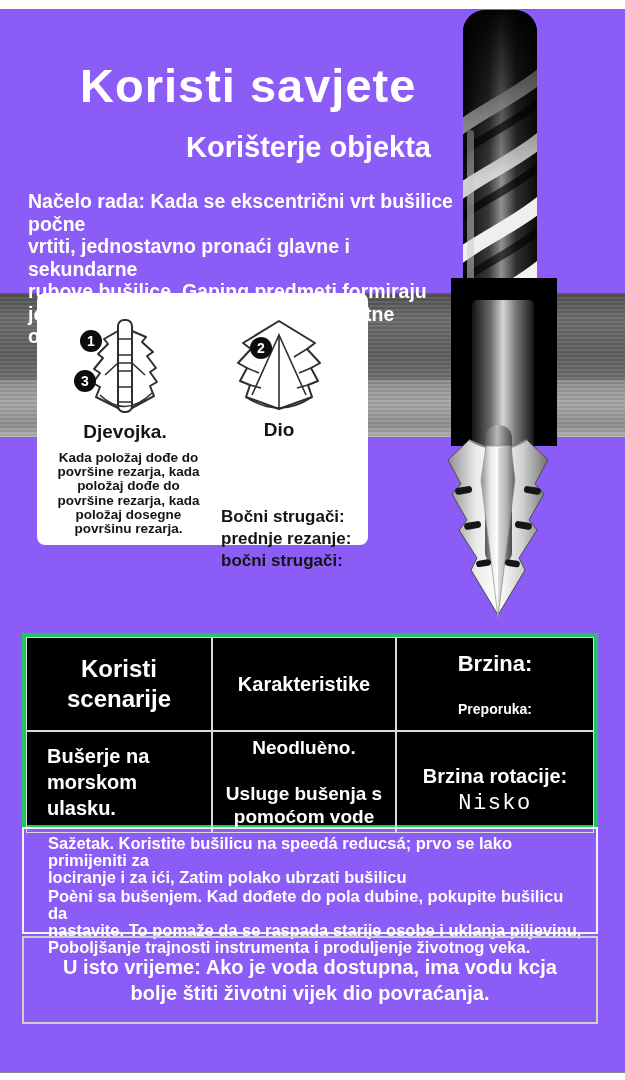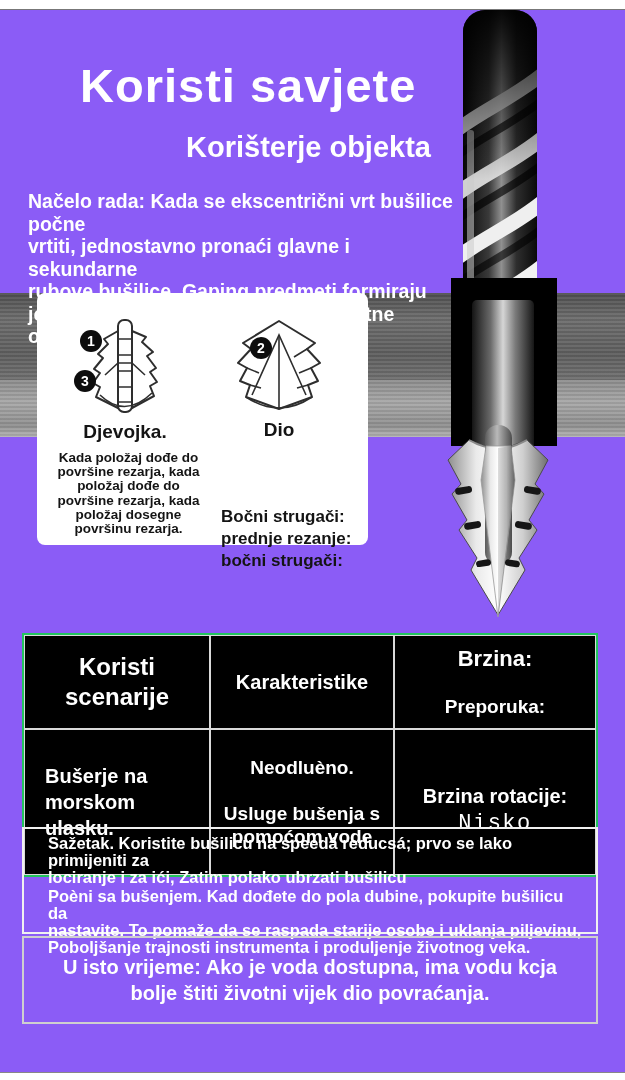--- a/index.html
+++ b/index.html
@@ -26,28 +26,28 @@
   .intro{left:28px;top:190px;width:430px;font-size:19.5px;font-weight:bold;line-height:22.5px;}
   
   .card{left:37px;top:293px;width:331px;height:252px;background:#fff;border-radius:8px;color:#141414;}
   .diagram-left{left:18px;top:22px;width:140px;height:112px;}
   .diagram-right{left:172px;top:22px;width:140px;height:108px;}
   .diag-label-left{left:18px;top:128px;width:140px;text-align:center;font-size:19px;font-weight:bold;}
   .diag-label-right{left:172px;top:126px;width:140px;text-align:center;font-size:19px;font-weight:bold;}
   .diag-text-left{left:4px;top:158px;width:175px;text-align:center;font-size:13.5px;font-weight:bold;line-height:14.2px;}
   .diag-text-right{left:184px;top:168px;width:145px;font-size:17px;font-weight:bold;line-height:22px;margin-top:45px;}
   
-  .spec-table{left:22px;top:633px;width:576px;height:244px;border:2px solid #22c55e;box-sizing:border-box;
+  .spec-table{left:22px;top:633px;width:576px;height:196px;border:4px solid #22c55e;box-sizing:border-box;
     display:grid;grid-template-columns:186px 184px 1fr;grid-template-rows:94px 1fr;background:#000;}
   .cell{border:1px solid #dadada;box-sizing:border-box;display:flex;flex-direction:column;
     align-items:center;justify-content:center;text-align:center;padding:4px 6px;}
   .h1cell{font-size:24px;font-weight:bold;line-height:30px;}
   .h2cell{font-size:20px;font-weight:bold;}
   .h3cell{font-size:22px;font-weight:bold;}
-  .h3cell .sub{font-size:19px;margin-top:24px;}
+  .h3cell .sub{font-size:14px;margin-top:24px;}
   .c1cell{align-items:flex-start;text-align:left;padding-left:20px;font-size:20px;font-weight:bold;line-height:26px;}
   .c2cell{font-size:19px;font-weight:bold;line-height:23px;}
   .c3cell{font-size:13px;font-weight:bold;}
   .c3cell .speed-label{font-size:20px;margin-top:16px;}
   .c3cell .speed-value{font-size:22px;font-weight:normal;letter-spacing:1.5px;margin-top:3px;font-family:Liberation Mono, monospace;}
   
   .summary-box{left:22px;top:827px;width:576px;height:107px;border:2px solid #f0f0f0;box-sizing:border-box;
     padding:6px 10px 0 24px;font-size:16.5px;font-weight:bold;line-height:17px;}
   .summary-box .p2{margin-top:2px;}
   .footer-box{left:22px;top:936px;width:576px;height:88px;border:2px solid #cfcfcf;box-sizing:border-box;

